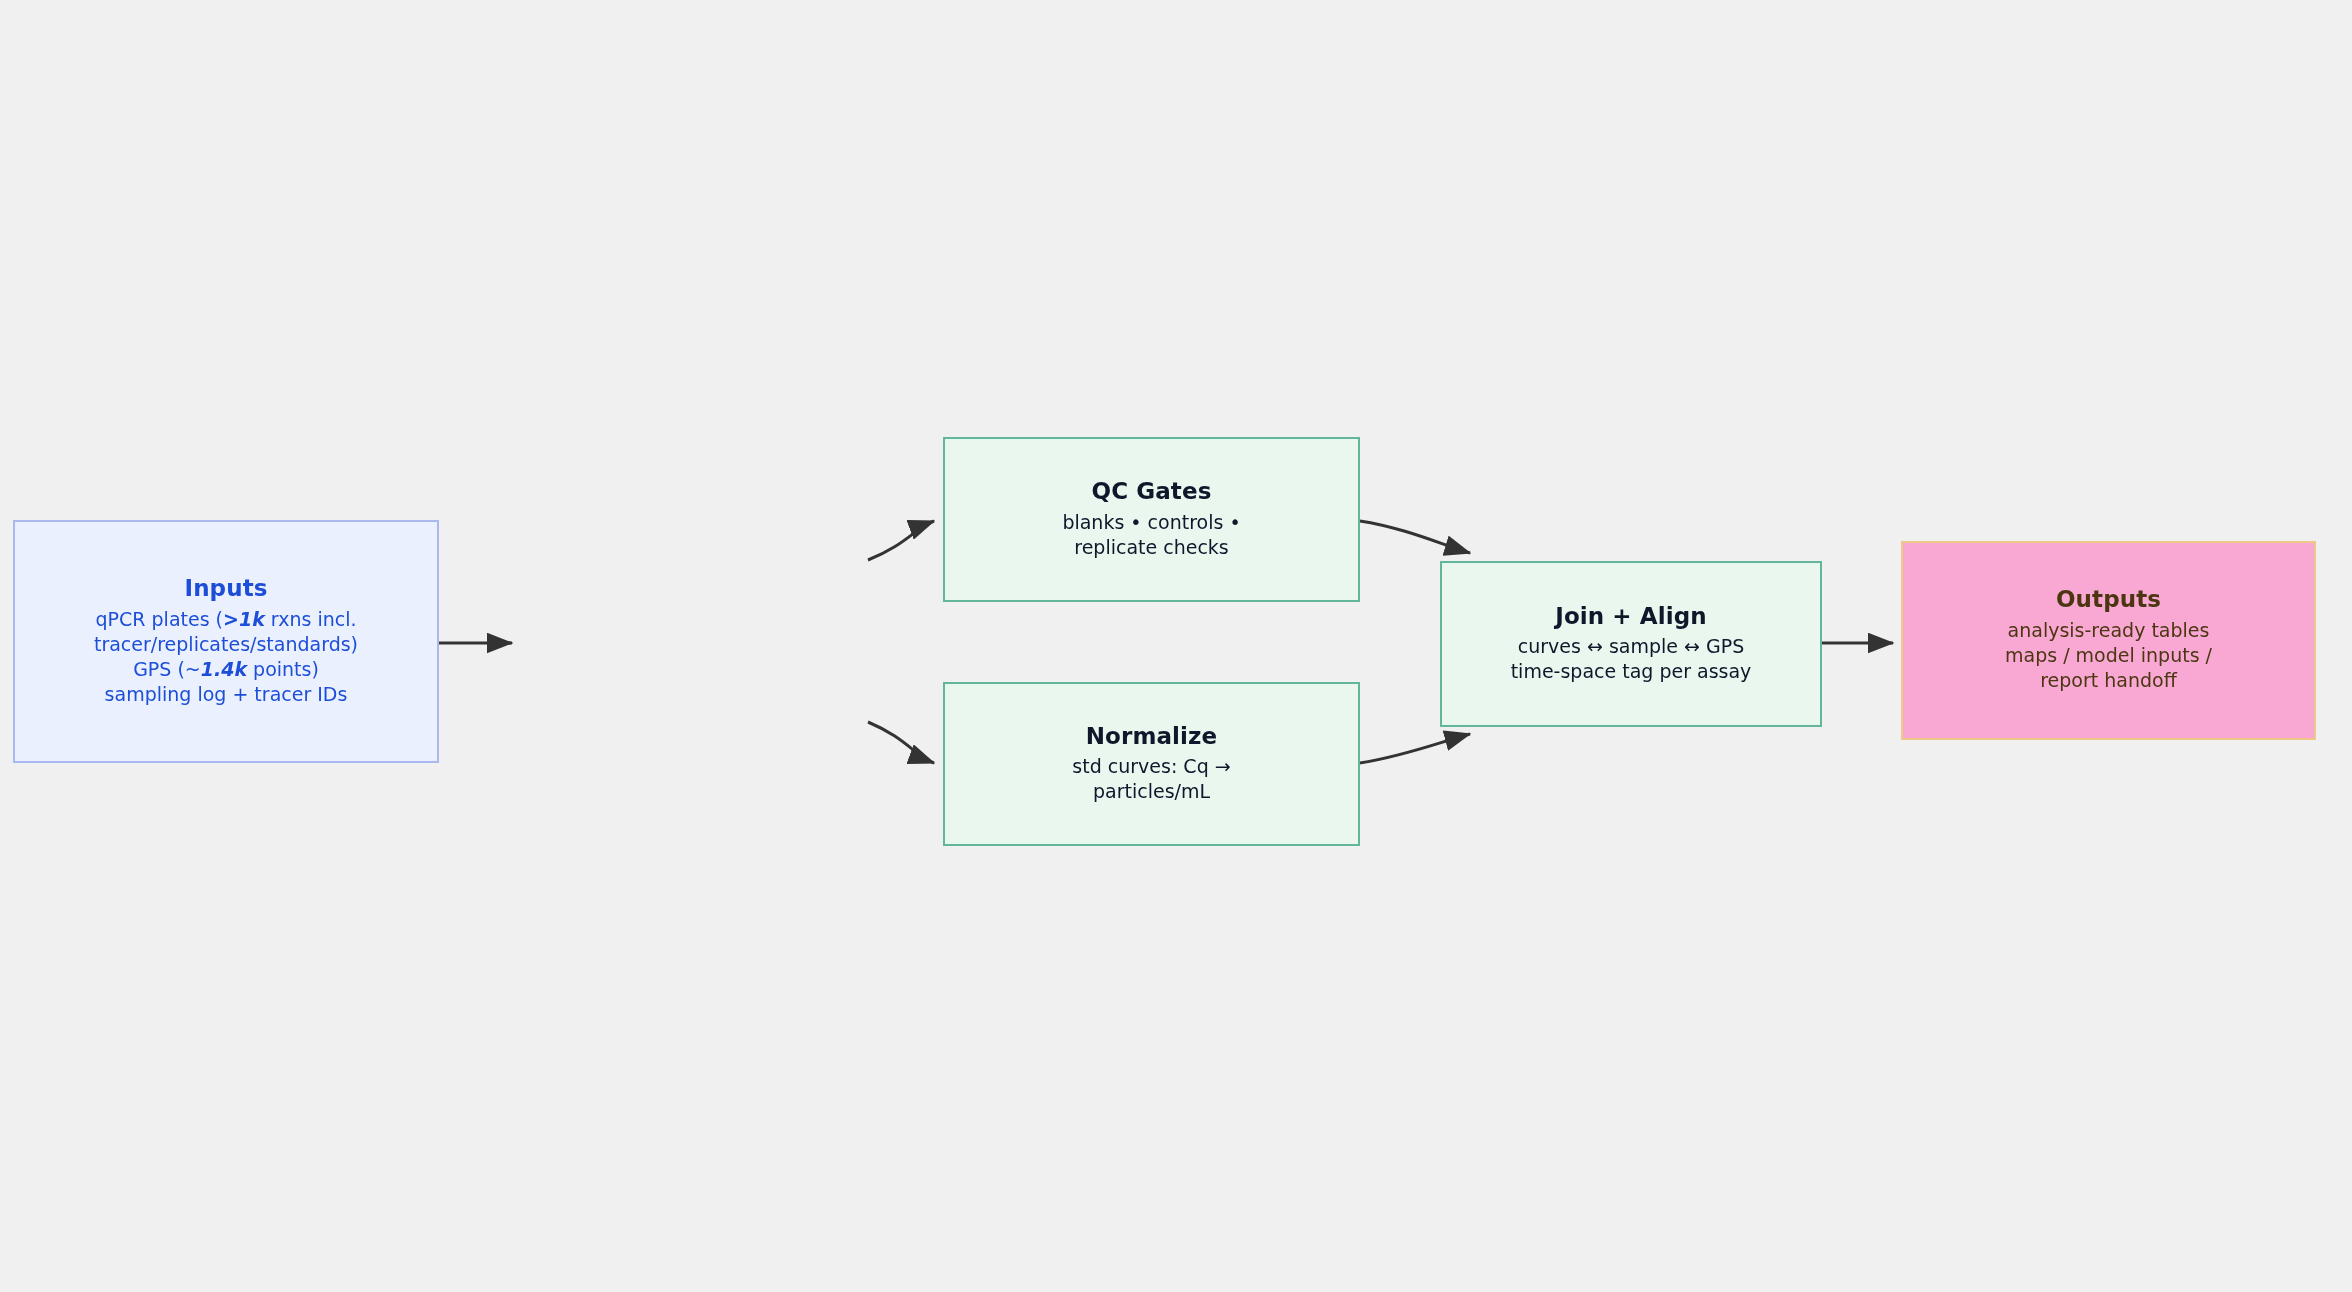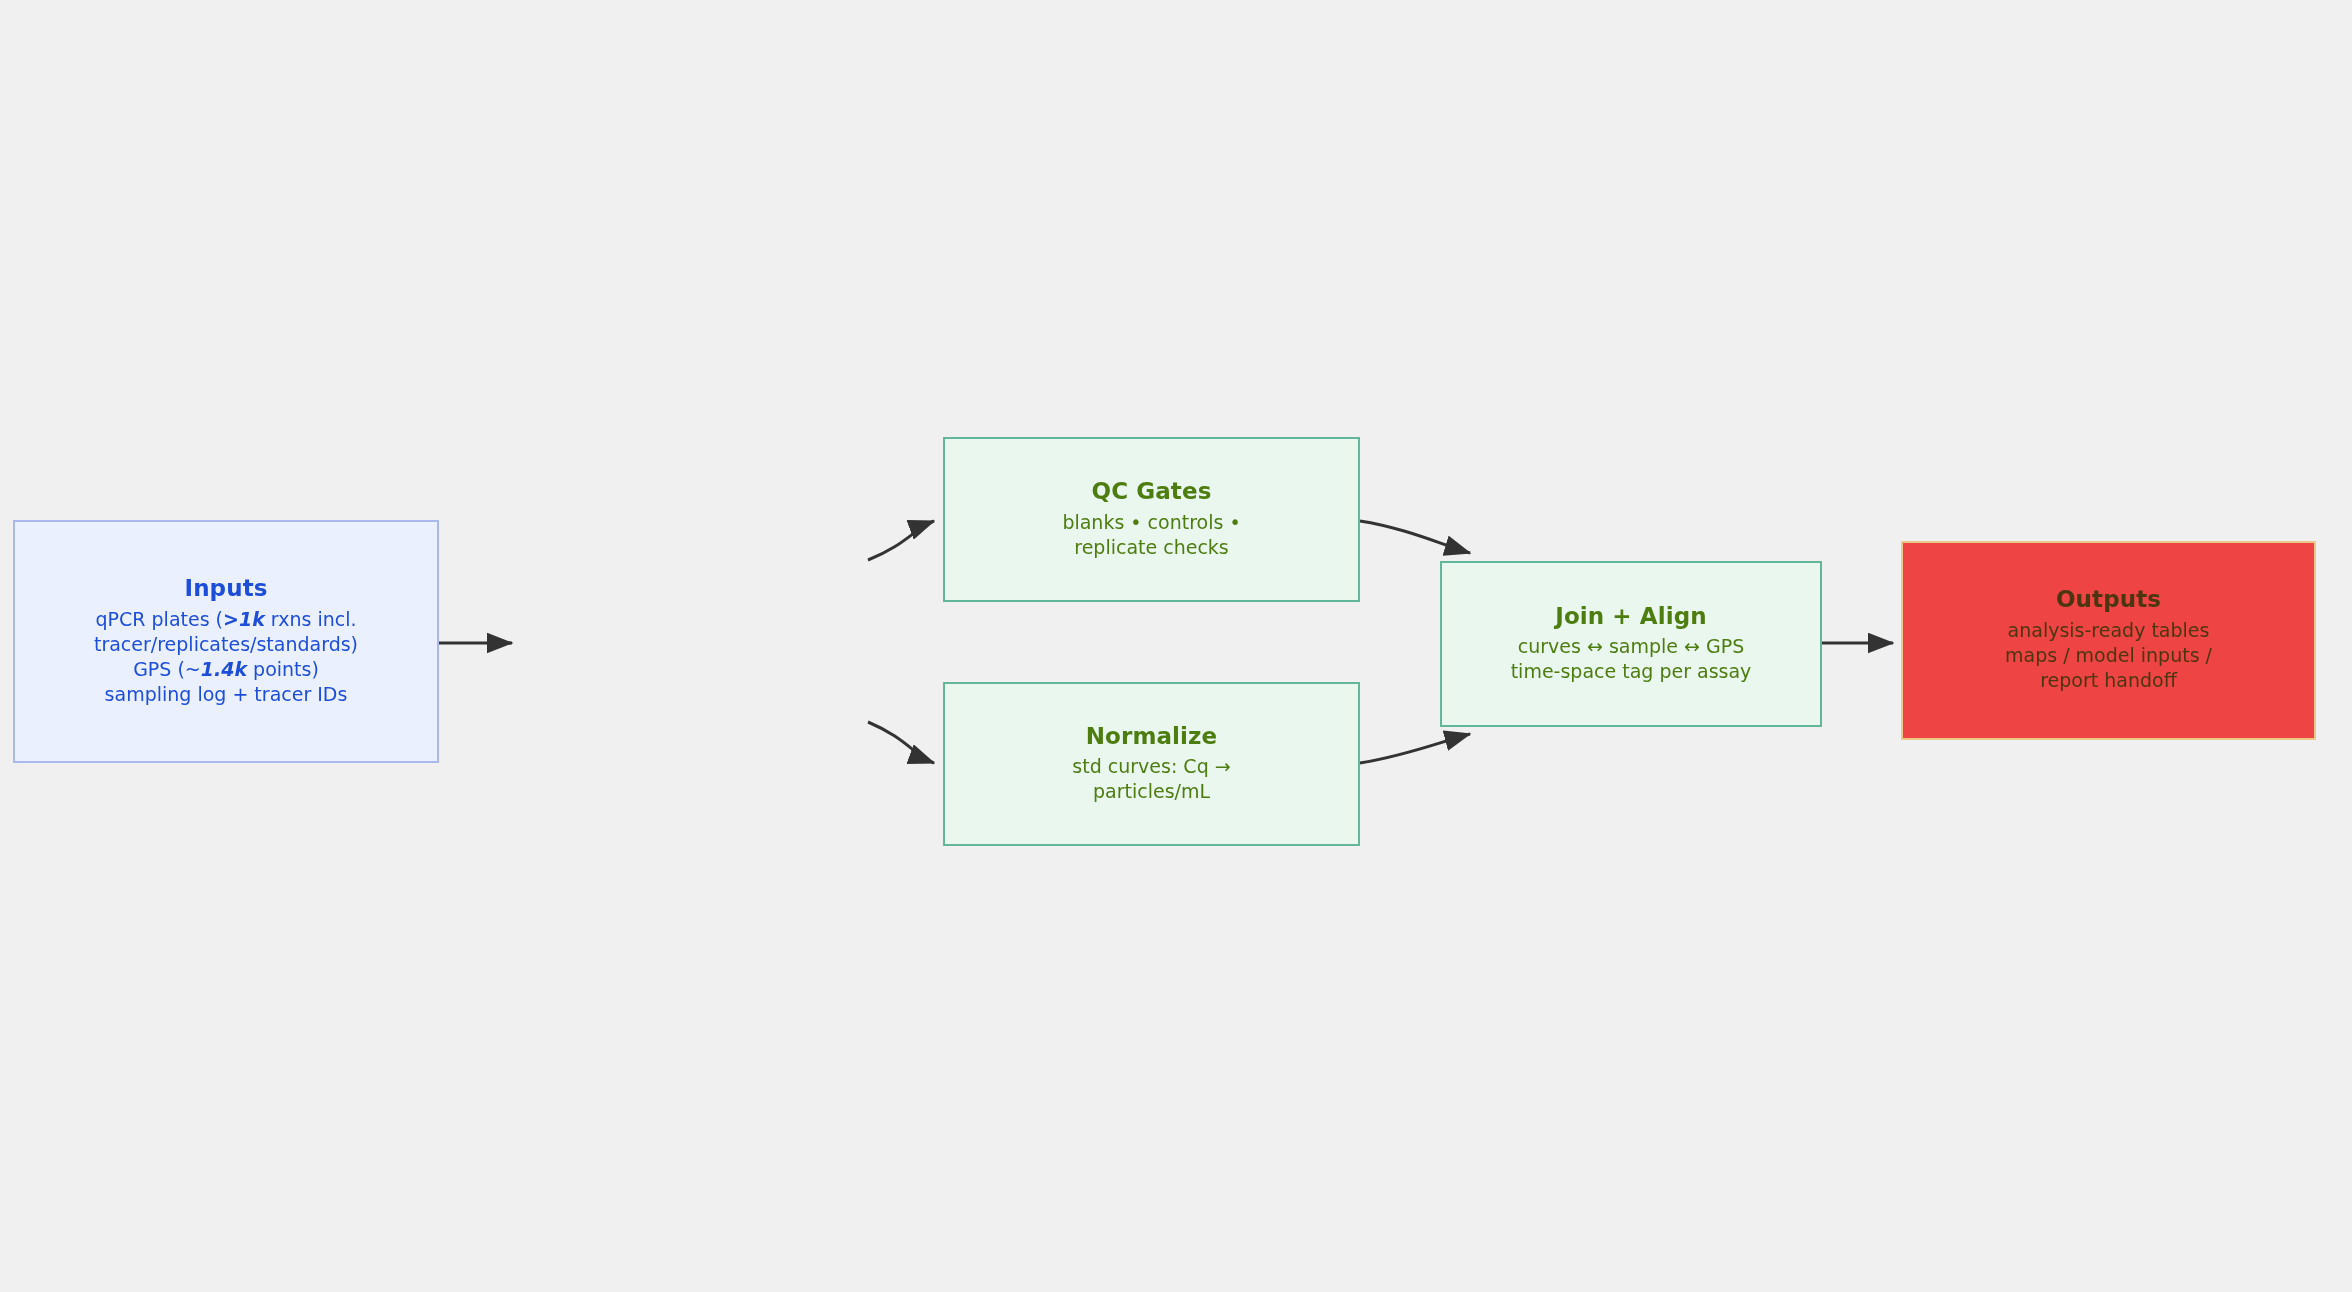--- a/index.html
+++ b/index.html
@@ -50,24 +50,24 @@
     font-style: italic;
   }
   .node-input {
     background: #eaf0fe;
     border-color: #a9b9ef;
     color: #1d4ed8;
   }
   .node-process {
     background: #e9f7ef;
     border-color: #62b79a;
-    color: #4d7c0f;
+    color: #0f172a;
   }
   .node-output {
-    background: #ef4444;
+    background: #f9a8d4;
     border-color: #eec887;
     color: #4c3611;
   }
 
   
   #node-inputs   { left: 13px;   top: 520px; width: 426px; height: 243px; }
   #node-parse    { left: 521px;  top: 560px; width: 347px; height: 162px; }
   #node-qc       { left: 943px;  top: 437px; width: 417px; height: 165px; }
   #node-quantify { left: 943px;  top: 682px; width: 417px; height: 164px; }
   #node-join     { left: 1440px; top: 561px; width: 382px; height: 166px; }

